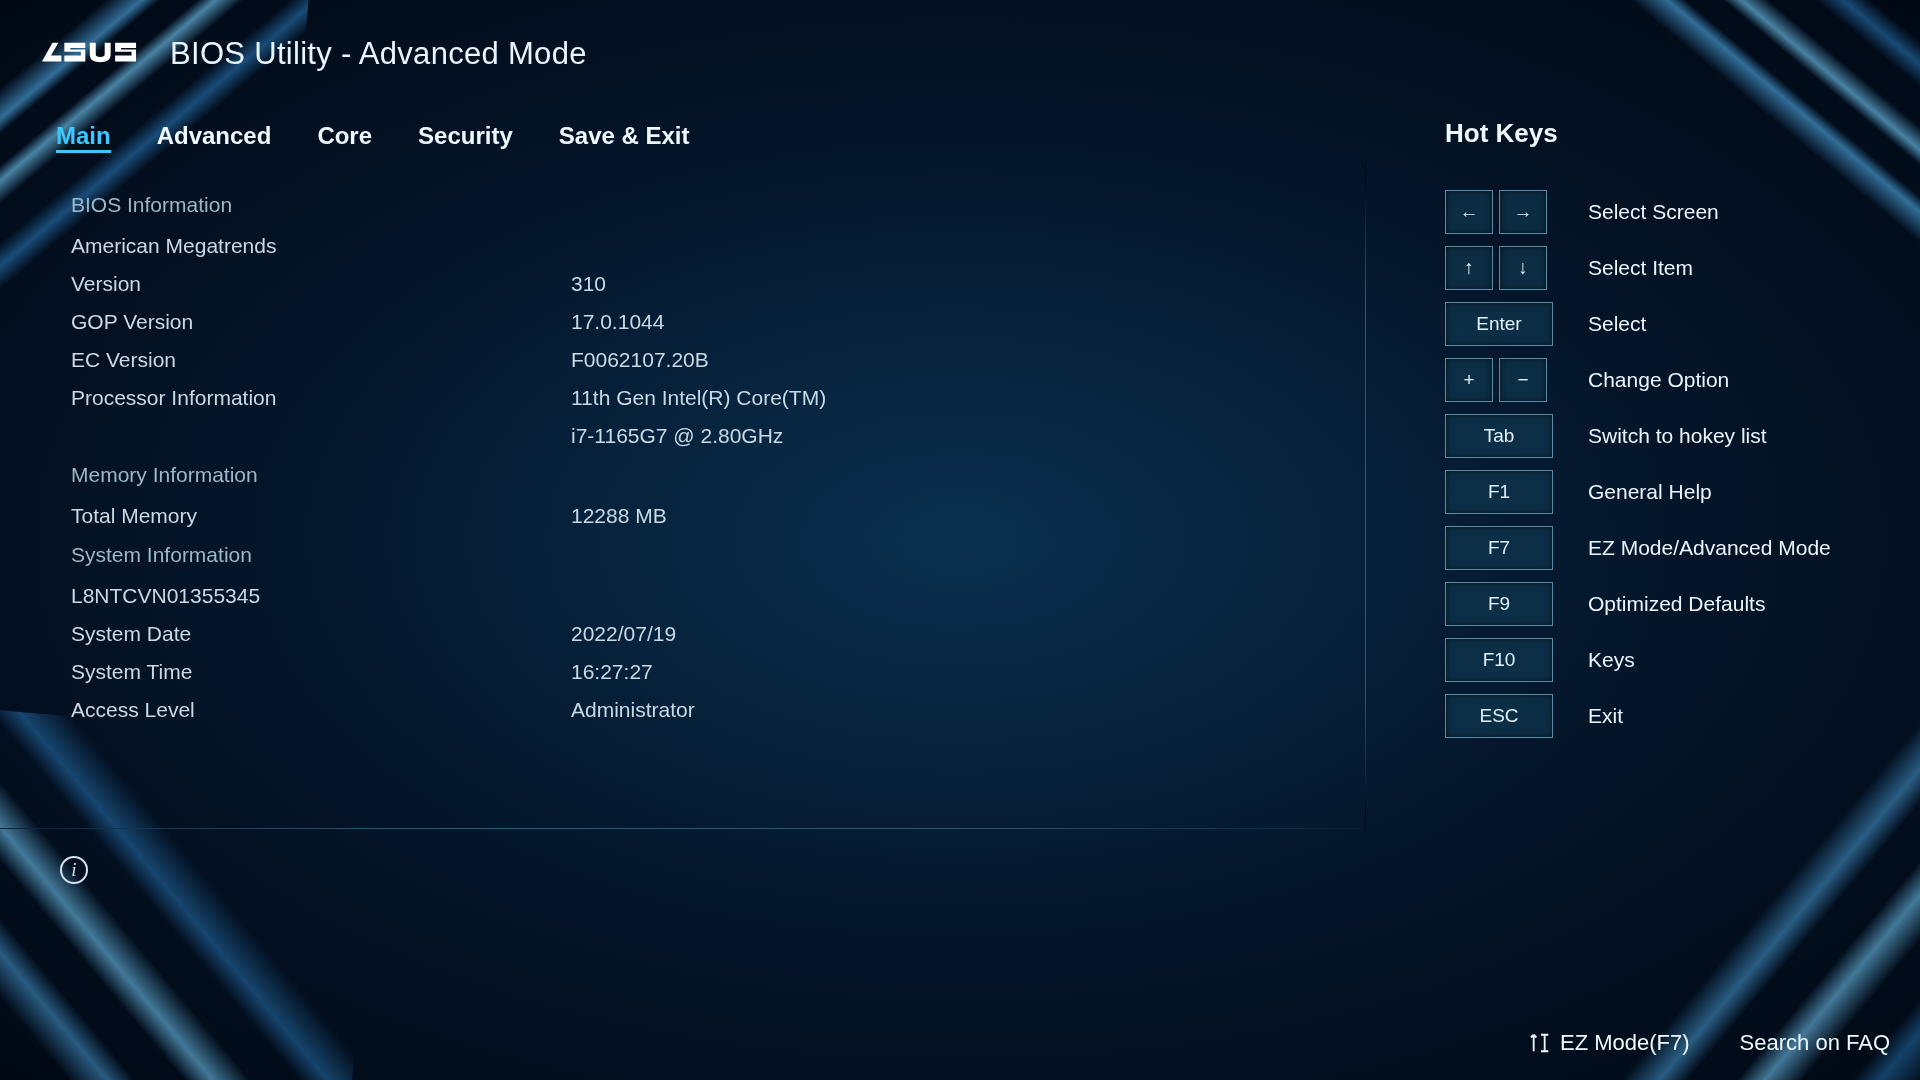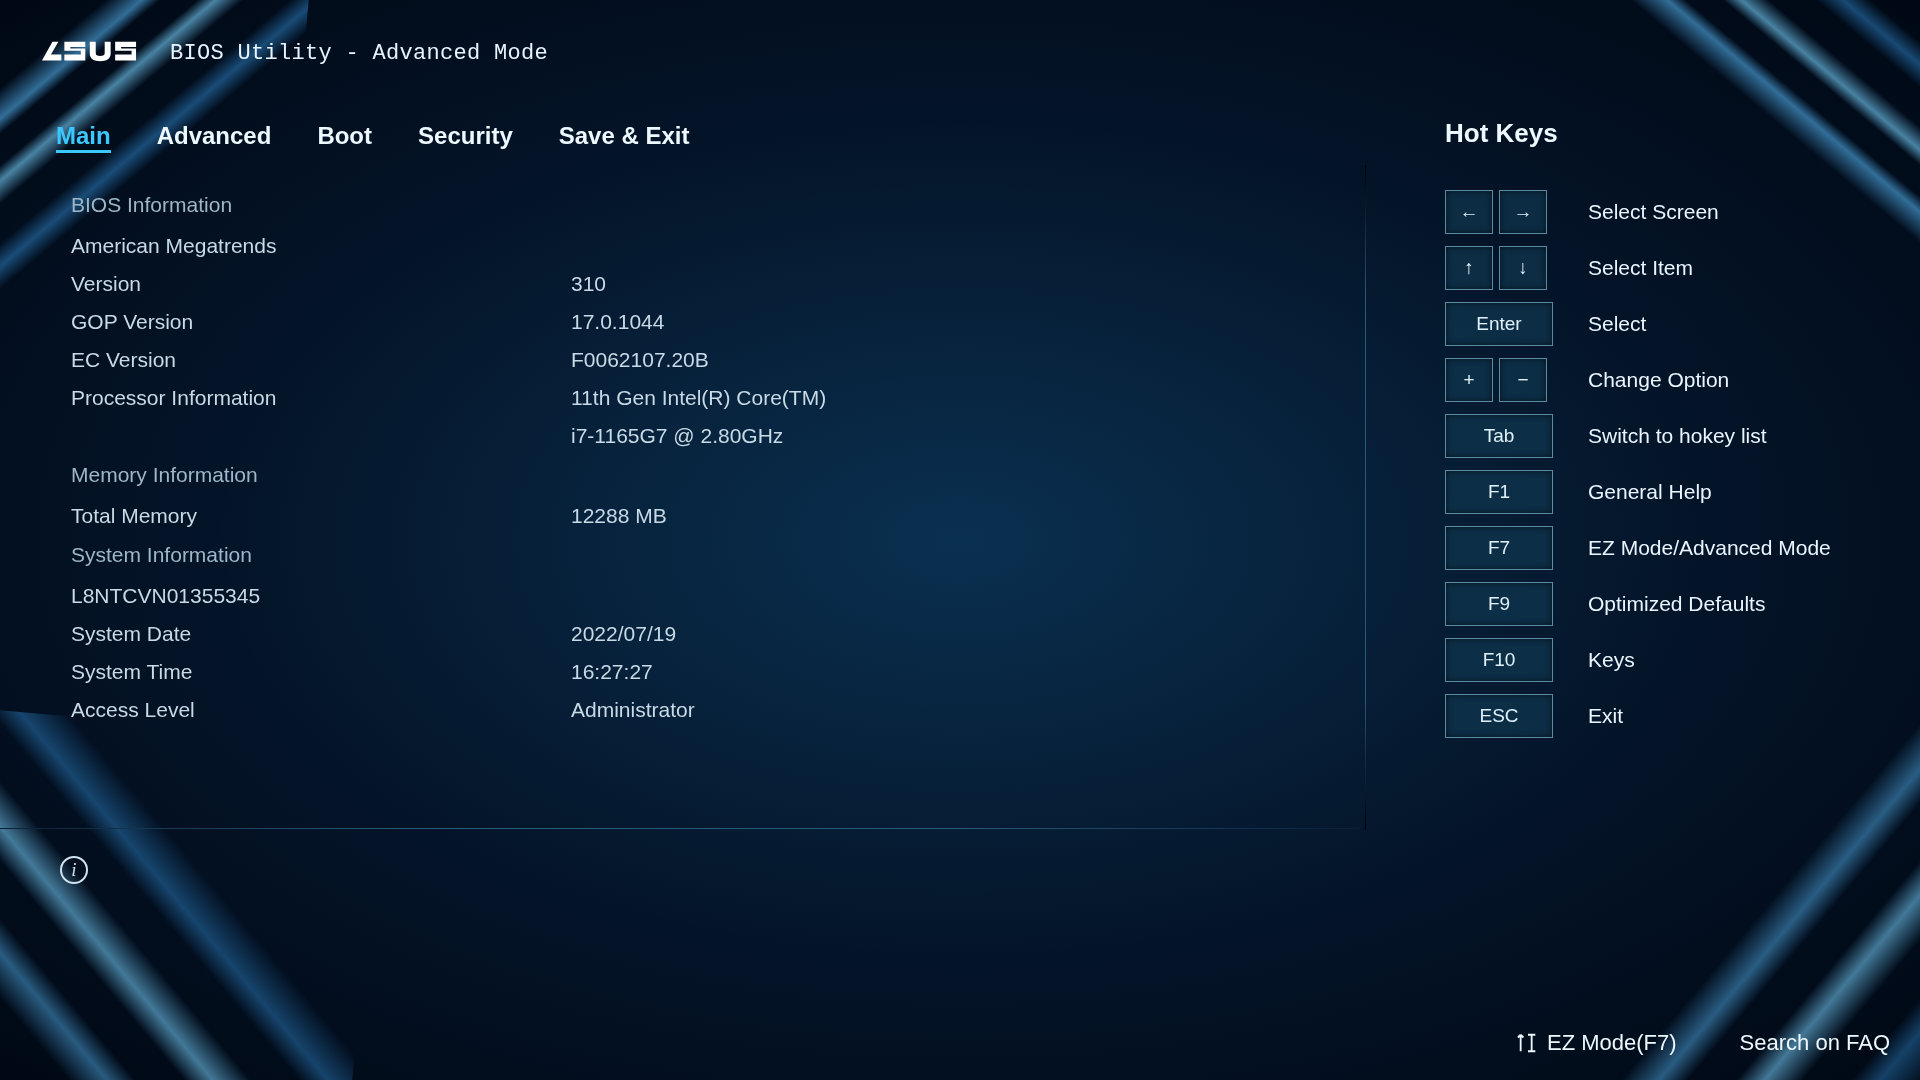--- a/index.html
+++ b/index.html
@@ -59,25 +59,24 @@
     display: flex;
     align-items: center;
     gap: 22px;
   }
   .logo {
     width: 112px;
     height: 34px;
   }
   .logo svg { width: 100%; height: 100%; }
   .title {
-    font-size: 22px;
+    font-size: 31px;
     font-weight: 500;
     letter-spacing: .3px;
     color: #e8f4ff;
-    font-family: Liberation Mono, monospace;
   }
 
   .tabs {
     position: absolute;
     top: 122px;
     left: 56px;
     display: flex;
     gap: 46px;
   }
   .tab {
@@ -185,21 +184,21 @@
     font-family: Georgia, serif;
     font-style: italic;
     font-size: 19px;
   }
 
   .footer {
     position: absolute;
     bottom: 24px;
     right: 30px;
     display: flex;
-    gap: 63px;
+    gap: 50px;
     font-size: 22px;
     color: #eef8ff;
     font-weight: 500;
   }
   .footer .item { display: inline-flex; align-items: center; gap: 8px; cursor: pointer; }
   .footer svg { width: 22px; height: 22px; }
 </style>
 </head>
 <body>
 
@@ -216,21 +215,21 @@
         <path d="M106 30 L106 22 L128 22 L128 17 L106 17 L106 5 L134 5 L134 12 L114 12 L114 14 L134 14 L134 30 Z"></path>
       </g>
     </svg>
   </div>
   <div class="title">BIOS Utility - Advanced Mode</div>
 </div>
 
 <div class="tabs" id="tabs">
     <div class="tab active">Main</div>
     <div class="tab">Advanced</div>
-    <div class="tab">Boot</div>
+    <div class="tab">Core</div>
     <div class="tab">Security</div>
     <div class="tab">Save &amp; Exit</div>
   </div>
 
 <div class="main-panel" id="main-panel">
     <div class="section-title">BIOS Information</div>
     <div class="row">
       <div class="value">American Megatrends</div>
     </div>
     <div class="row">

